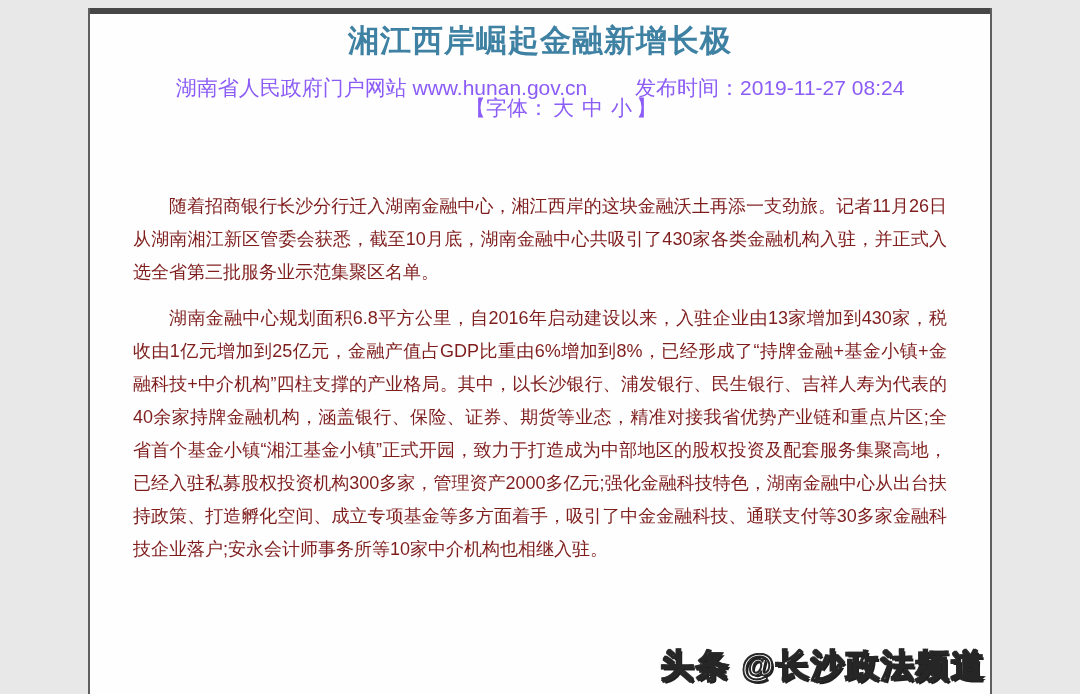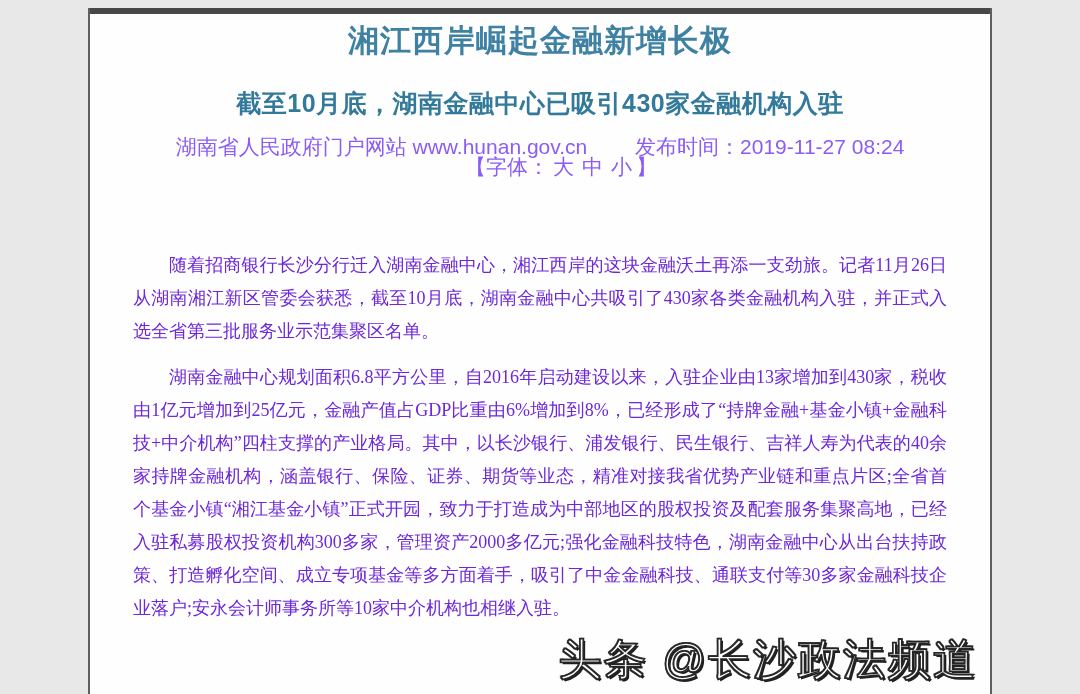--- a/index.html
+++ b/index.html
@@ -42,37 +42,36 @@
     font-size: 21px;
     color: #8b5cf6;
     line-height: 20px;
   }
   .meta .seg { display: inline-block; }
   .meta .seg + .seg { margin-left: 42px; }
   .meta .font-option { display: inline-block; margin: 0 4px; cursor: pointer; }
 
   .article {
     margin: 72px 43px 0 43px;
-    color: #6d28d9;
+    color: #7f1d1d;
     font-size: 18px;
     line-height: 33px;
     text-align: justify;
-    font-family: Liberation Serif, serif;
   }
   .article p {
     text-indent: 2em;
     margin-bottom: 13px;
   }
 
   .watermark {
     position: absolute;
-    right: 12px;
+    right: 4px;
     bottom: 13px;
-    font-size: 43px;
-    font-weight: normal;
+    font-size: 33px;
+    font-weight: bold;
     letter-spacing: 2px;
     color: #ffffff;
     -webkit-text-stroke: 1.5px #262626;
     text-shadow:
       2px 2px 0 #1f1f1f,
       -1px -1px 0 #3a3a3a,
       1px -1px 0 #3a3a3a,
       -1px 1px 0 #3a3a3a;
     z-index: 6;
     white-space: nowrap;
@@ -80,21 +79,20 @@
 </style>
 </head>
 <body>
 
 <div class="page">
   <div class="edge-bar top"></div>
 
   <div class="header">
     <div class="title">湘江西岸崛起金融新增长极</div>
 
-    <div class="subtitle">截至10月底，湖南金融中心已吸引430家金融机构入驻</div>
 
     <div class="meta">
       <span class="seg">湖南省人民政府门户网站 www.hunan.gov.cn</span>
       <span class="seg"><span>发布时间：</span><span>2019-11-27 08:24</span></span>
       <span class="seg"><span>【字体：</span><span class="font-option">大</span><span class="font-option">中</span><span class="font-option">小</span><span>】</span></span>
     </div>
   </div>
 
   <div class="article">
     <p>随着招商银行长沙分行迁入湖南金融中心，湘江西岸的这块金融沃土再添一支劲旅。记者11月26日从湖南湘江新区管委会获悉，截至10月底，湖南金融中心共吸引了430家各类金融机构入驻，并正式入选全省第三批服务业示范集聚区名单。</p>

